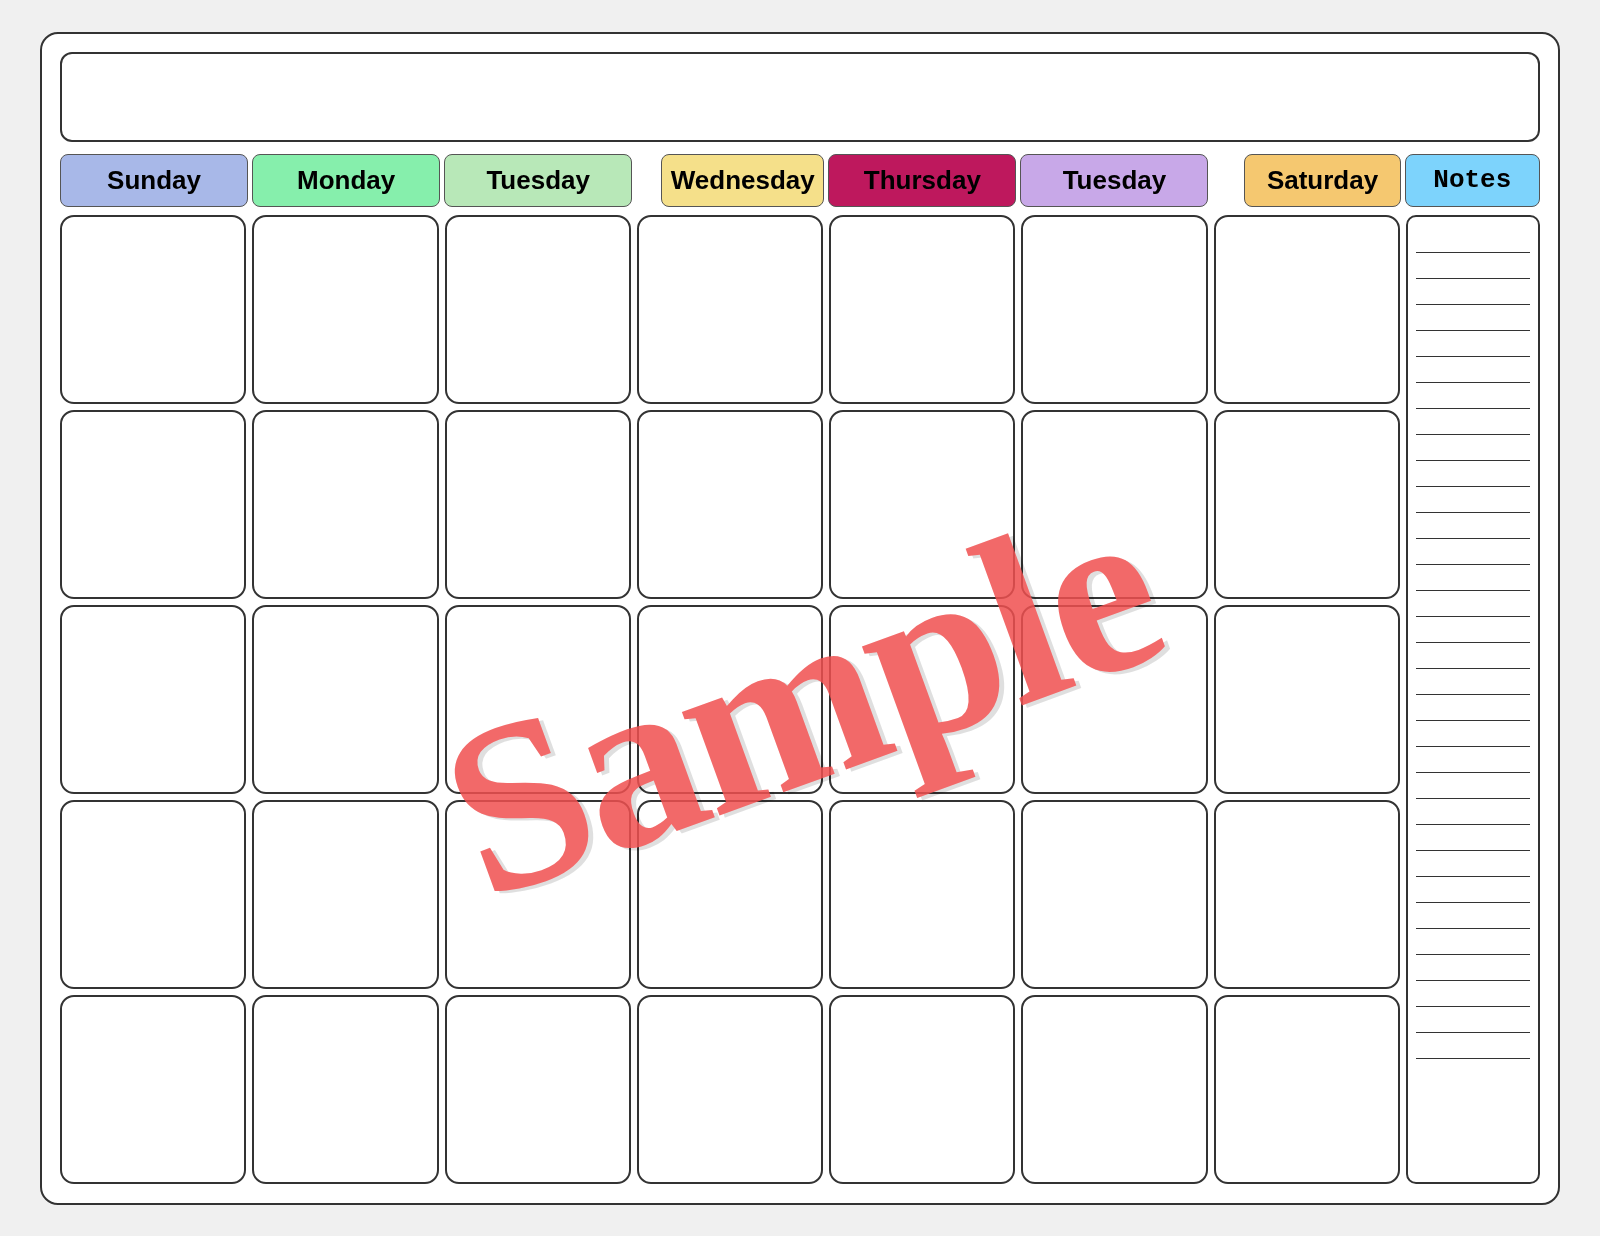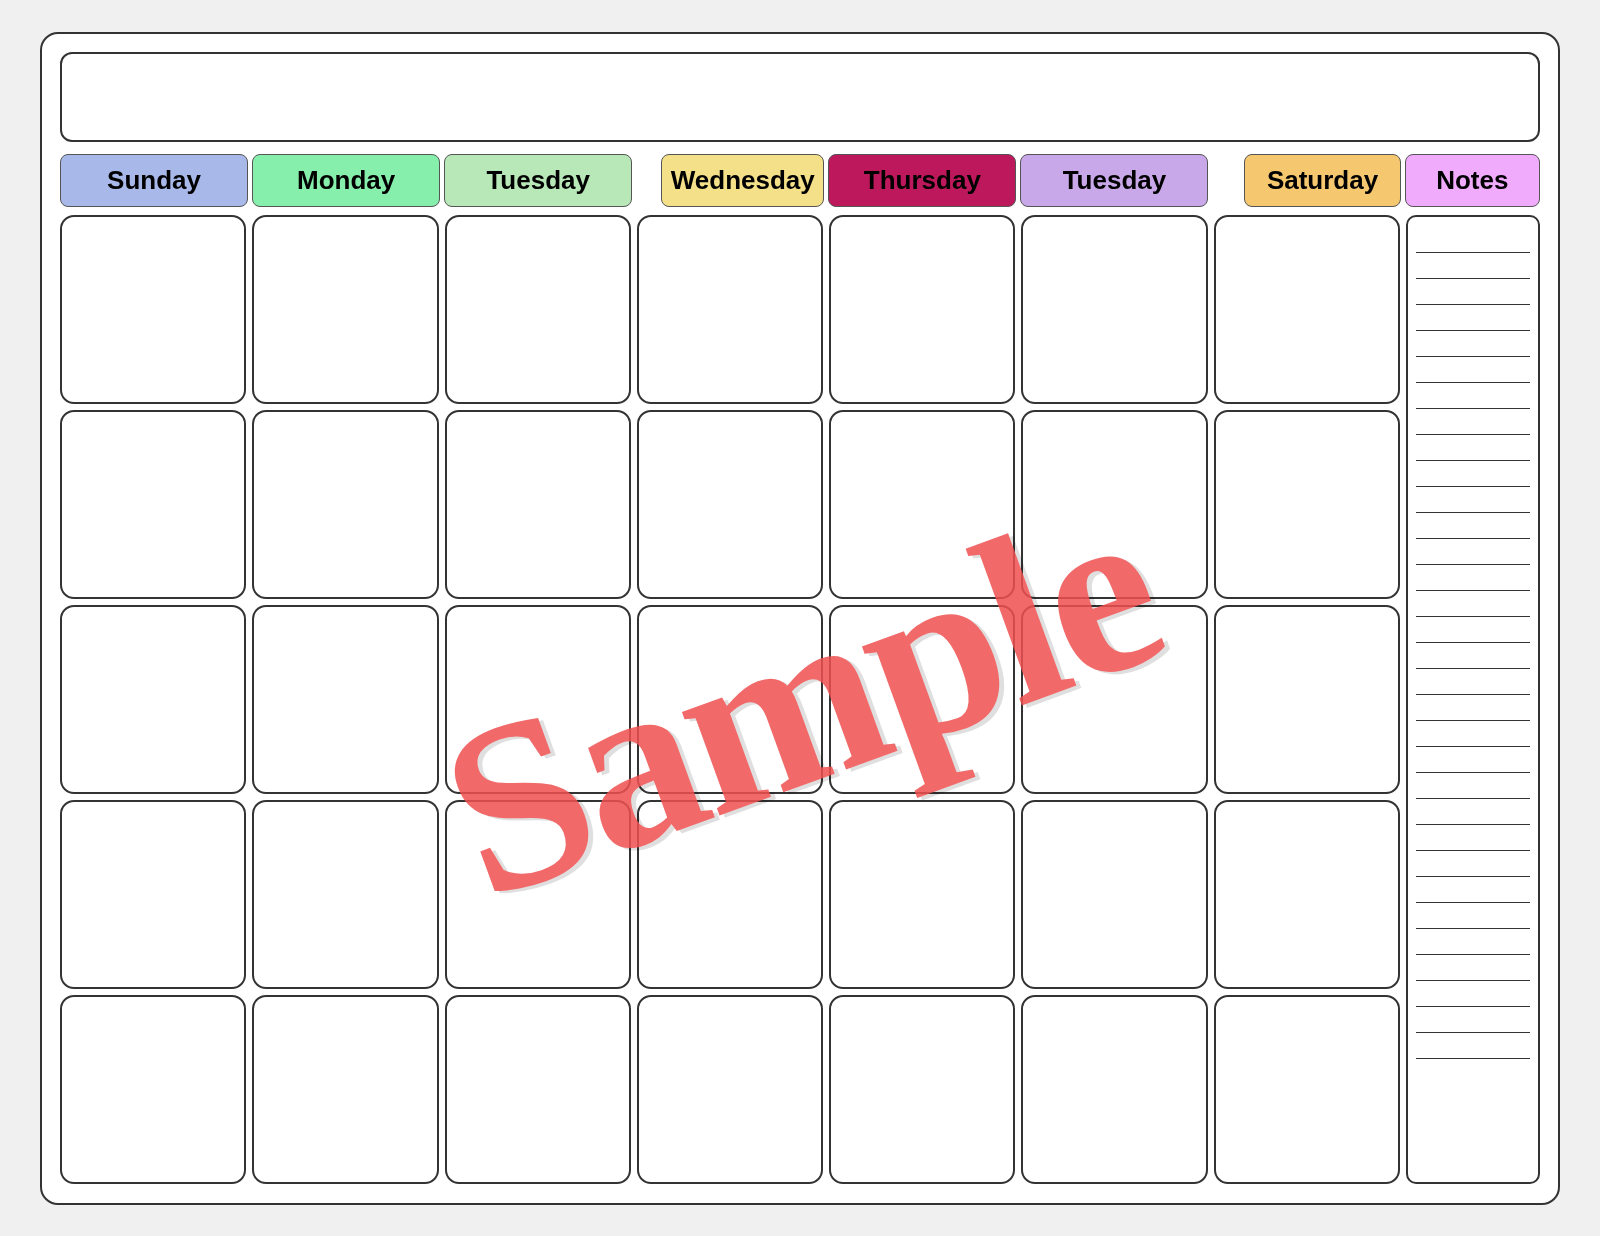--- a/index.html
+++ b/index.html
@@ -42,21 +42,21 @@
       font-weight: bold;
       border: 1.5px solid #555;
     }
     .day-header.sunday    { background: #a8b8e8; }
     .day-header.monday    { background: #86efac; }
     .day-header.tuesday   { background: #b8e8b8; text-align: center; }
     .day-header.wednesday { background: #f5e08a; margin-left: 25px; }
     .day-header.thursday  { background: #be185d; }
     .day-header.friday    { background: #c8a8e8; }
     .day-header.saturday  { background: #f5c870; margin-left: 32px; }
-    .day-header.notes     { background: #f0abfc; }
+    .day-header.notes     { background: #7dd3fc; font-family: Liberation Mono, monospace; }
     .calendar-body {
       display: grid;
       grid-template-columns: 1fr 1fr 1fr 1fr 1fr 1fr 1fr 0.72fr;
       grid-template-rows: repeat(5, 1fr);
       gap: 6px;
       height: 970px;
       position: relative;
     }
     .day-cell {
       border: 2px solid #333;

